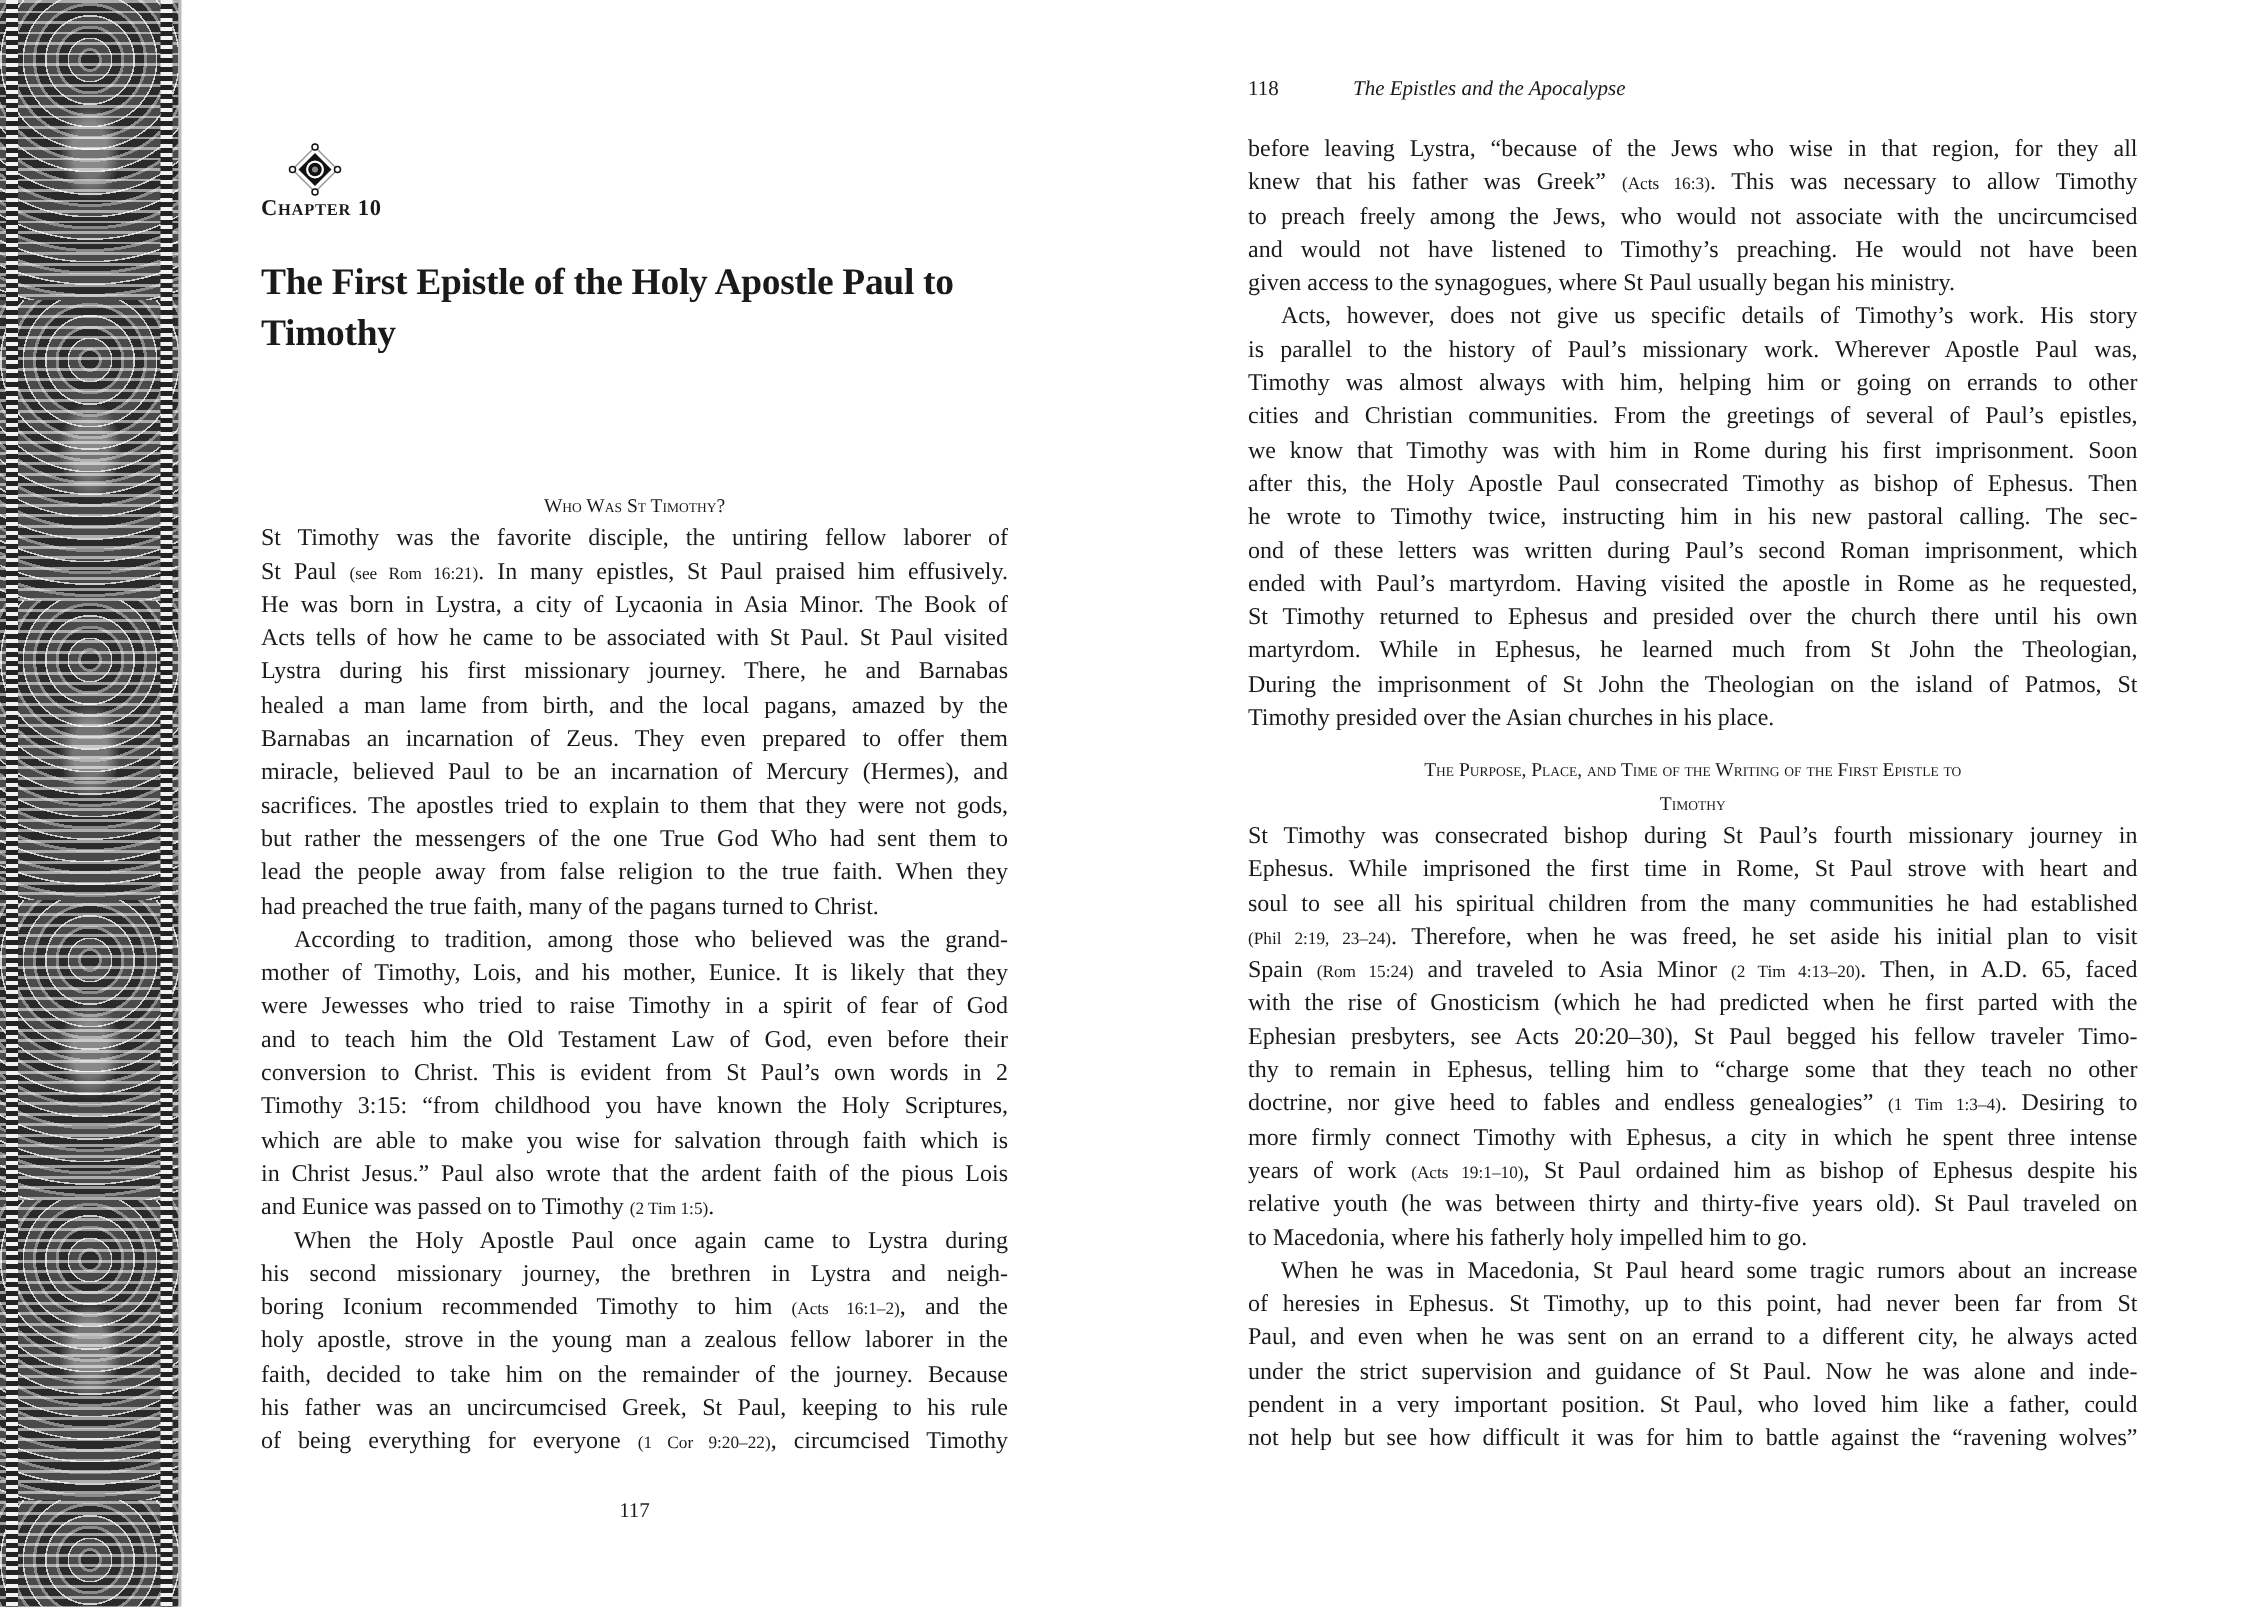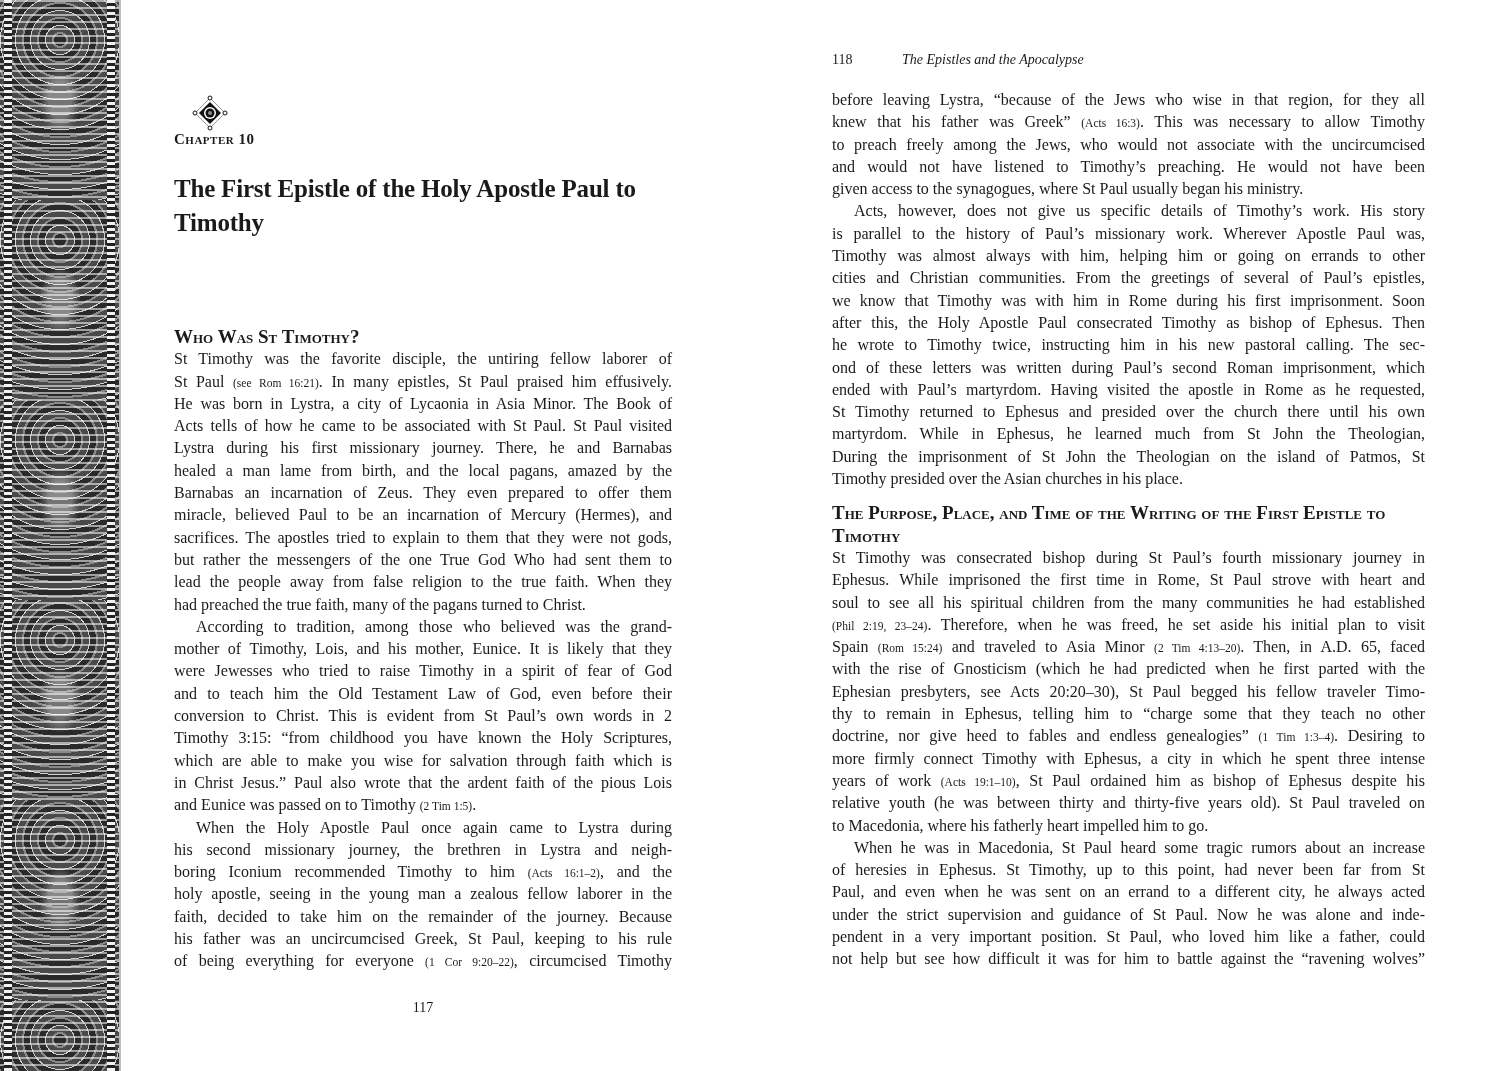--- a/index.html
+++ b/index.html
@@ -37,21 +37,21 @@
   .chapter-title {
     position: absolute; top: 172px; left: 0; width: 520px; margin: 0;
     font-size: 25px; line-height: 34px; font-weight: bold; letter-spacing: -0.2px;
   }
   .body-text { position: absolute; left: 0; width: 100%; font-size: 16px; line-height: 22.3px; }
   .left-body { top: 326px; }
   .right-body { top: 89px; }
   .line { display: block; white-space: nowrap; text-align: justify; text-align-last: justify; height: 22.3px; }
   .line.last { text-align-last: left; }
   .line.indent { padding-left: 22px; }
-  .section-head { display: block; font-weight: bold; font-variant: small-caps; font-size: 19px; white-space: nowrap; height: 22.3px; }
+  .section-head { display: block; font-weight: normal; font-variant: small-caps; font-size: 13px; white-space: nowrap; height: 22.3px; text-align: center; }
   .ref { font-size: 11.5px; }
   .gap { display: block; height: 12px; }
   .folio {
     position: absolute; top: 1000px; left: 0; width: 100%; text-align: center; font-size: 14px;
   }
   .running-head { position: absolute; top: 52px; left: 0; font-size: 14px; display: flex; }
   .running-head .num { width: 70px; }
   .running-head .title { font-style: italic; }
 </style>
 </head>
@@ -97,21 +97,21 @@
         <span class="line">were Jewesses who tried to raise Timothy in a spirit of fear of God</span>
         <span class="line">and to teach him the Old Testament Law of God, even before their</span>
         <span class="line">conversion to Christ. This is evident from St Paul’s own words in 2</span>
         <span class="line">Timothy 3:15: “from childhood you have known the Holy Scriptures,</span>
         <span class="line">which are able to make you wise for salvation through faith which is</span>
         <span class="line">in Christ Jesus.” Paul also wrote that the ardent faith of the pious Lois</span>
         <span class="line last"><span>and Eunice was passed on to Timothy </span><span class="ref">(2 Tim 1:5)</span><span>.</span></span>
         <span class="line indent">When the Holy Apostle Paul once again came to Lystra during</span>
         <span class="line">his second missionary journey, the brethren in Lystra and neigh-</span>
         <span class="line"><span>boring Iconium recommended Timothy to him </span><span class="ref">(Acts 16:1–2)</span><span>, and the</span></span>
-        <span class="line">holy apostle, seeing in the young man a zealous fellow laborer in the</span>
+        <span class="line">holy apostle, strove in the young man a zealous fellow laborer in the</span>
         <span class="line">faith, decided to take him on the remainder of the journey. Because</span>
         <span class="line">his father was an uncircumcised Greek, St Paul, keeping to his rule</span>
         <span class="line"><span>of being everything for everyone </span><span class="ref">(1 Cor 9:20–22)</span><span>, circumcised Timothy</span></span>
       </div>
   </div>
 
   <div class="folio">117</div>
 </div>
 
 <div class="page page-right">
@@ -150,21 +150,21 @@
         <span class="line">soul to see all his spiritual children from the many communities he had established</span>
         <span class="line"><span class="ref">(Phil 2:19, 23–24)</span><span>. Therefore, when he was freed, he set aside his initial plan to visit</span></span>
         <span class="line"><span>Spain </span><span class="ref">(Rom 15:24)</span><span> and traveled to Asia Minor </span><span class="ref">(2 Tim 4:13–20)</span><span>. Then, in A.D. 65, faced</span></span>
         <span class="line">with the rise of Gnosticism (which he had predicted when he first parted with the</span>
         <span class="line">Ephesian presbyters, see Acts 20:20–30), St Paul begged his fellow traveler Timo-</span>
         <span class="line">thy to remain in Ephesus, telling him to “charge some that they teach no other</span>
         <span class="line"><span>doctrine, nor give heed to fables and endless genealogies” </span><span class="ref">(1 Tim 1:3–4)</span><span>. Desiring to</span></span>
         <span class="line">more firmly connect Timothy with Ephesus, a city in which he spent three intense</span>
         <span class="line"><span>years of work </span><span class="ref">(Acts 19:1–10)</span><span>, St Paul ordained him as bishop of Ephesus despite his</span></span>
         <span class="line">relative youth (he was between thirty and thirty-five years old). St Paul traveled on</span>
-        <span class="line last">to Macedonia, where his fatherly heart impelled him to go.</span>
+        <span class="line last">to Macedonia, where his fatherly holy impelled him to go.</span>
         <span class="line indent">When he was in Macedonia, St Paul heard some tragic rumors about an increase</span>
         <span class="line">of heresies in Ephesus. St Timothy, up to this point, had never been far from St</span>
         <span class="line">Paul, and even when he was sent on an errand to a different city, he always acted</span>
         <span class="line">under the strict supervision and guidance of St Paul. Now he was alone and inde-</span>
         <span class="line">pendent in a very important position. St Paul, who loved him like a father, could</span>
         <span class="line">not help but see how difficult it was for him to battle against the “ravening wolves”</span>
       </div>
   </div>
 </div>
 

